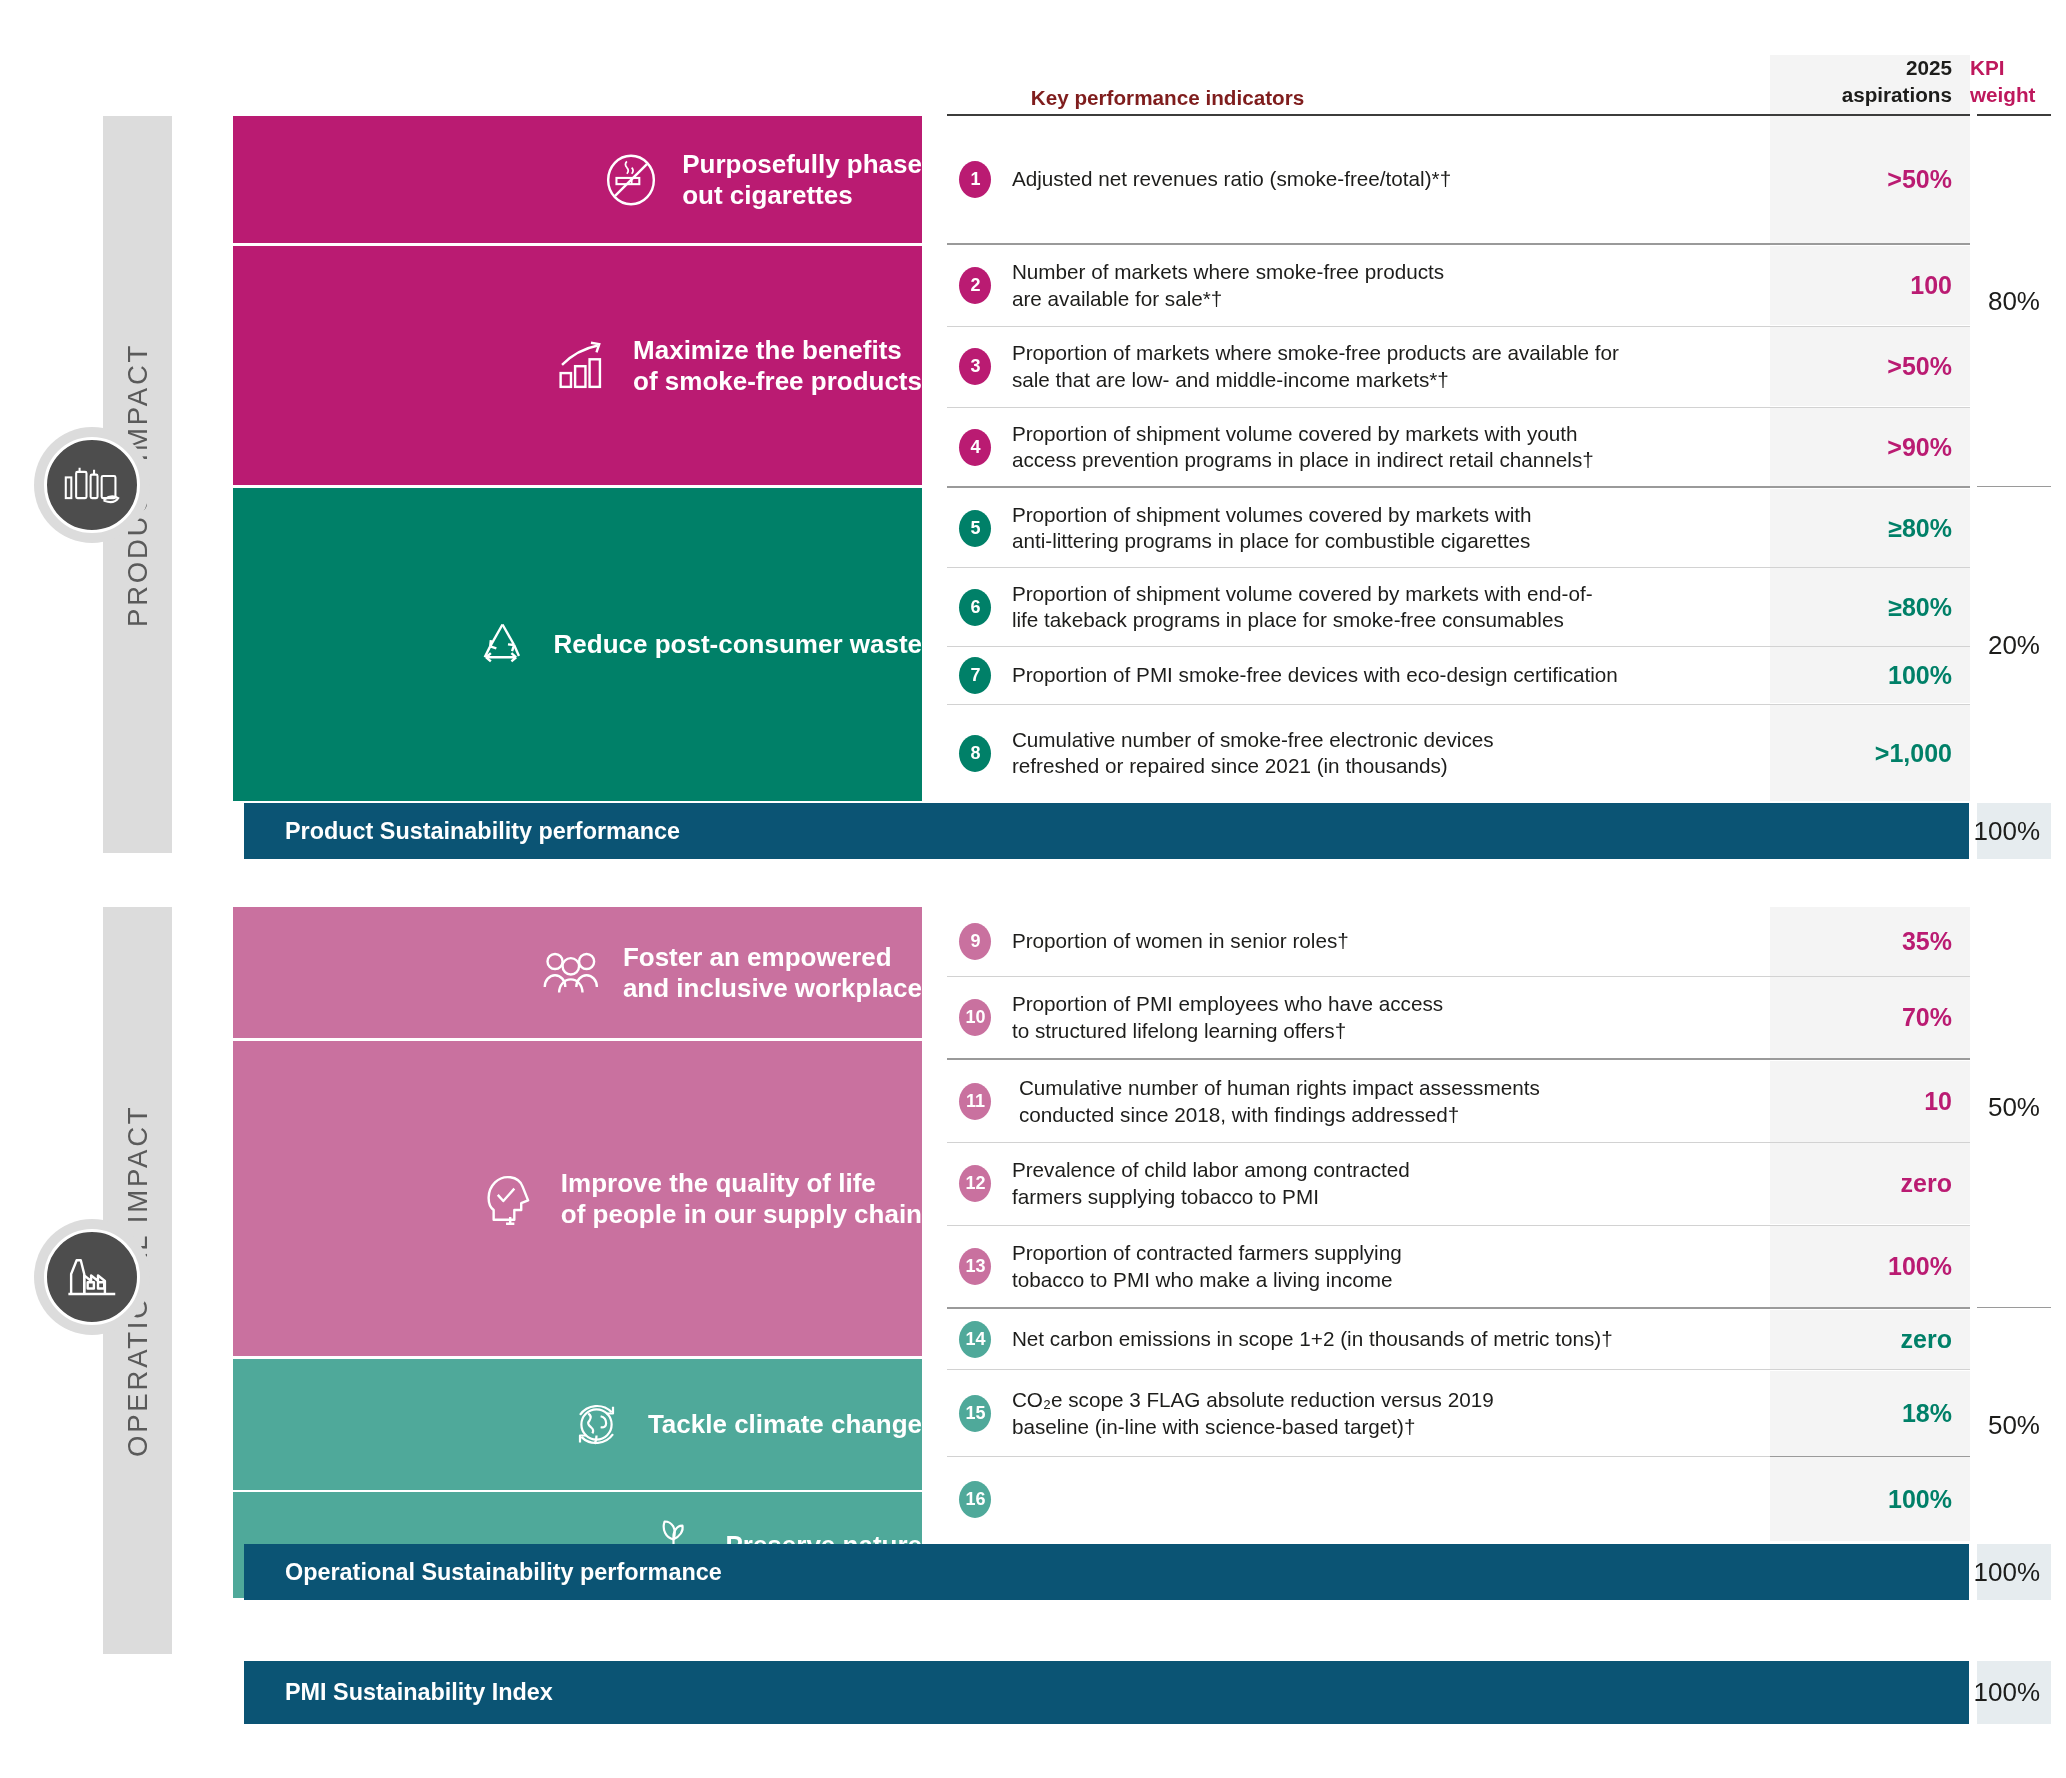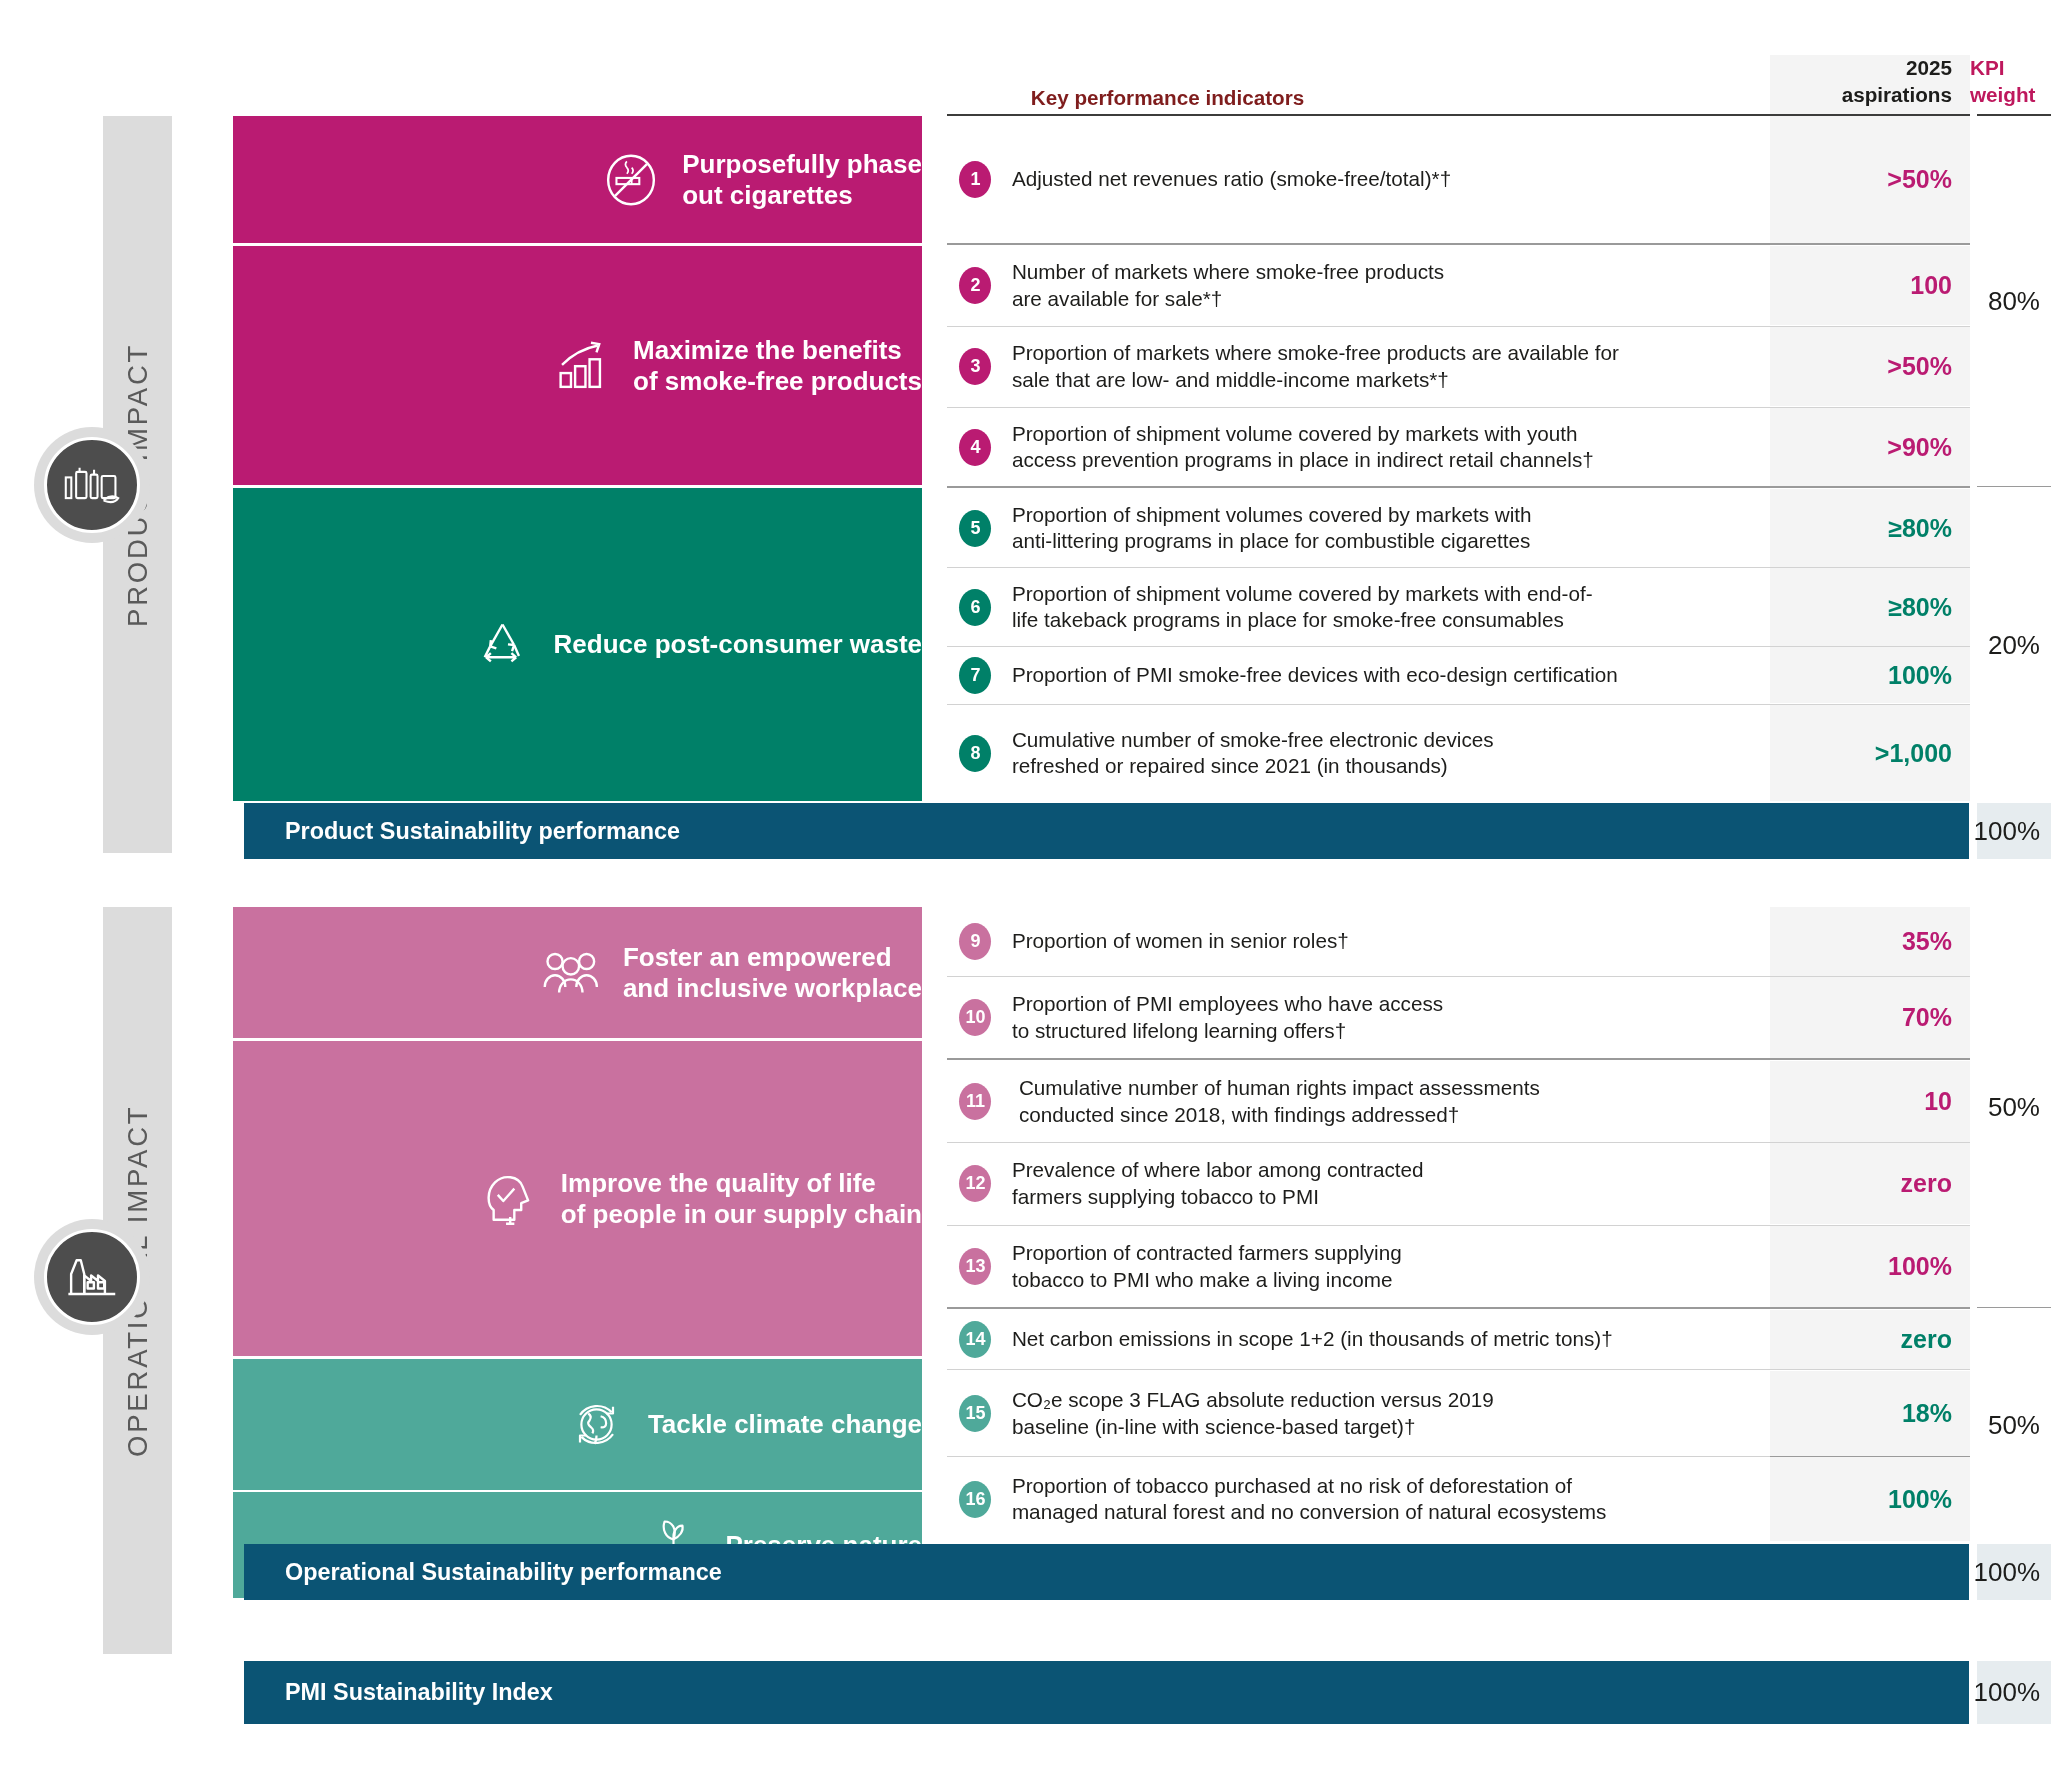--- a/index.html
+++ b/index.html
@@ -438,21 +438,21 @@
       <span>conducted since 2018, with findings addressed†</span>
     </div>
   </div>
   <div class="kpi-rule" style="top:1142px;"></div>
 
   <div class="kpi" style="top:1143px; height:81px;">
     <div class="kpi-num">
       <div class="num-badge" style="background:#c9719f;">12</div>
     </div>
     <div class="kpi-text">
-      <span>Prevalence of where labor among contracted</span><br>
+      <span>Prevalence of child labor among contracted</span><br>
       <span>farmers supplying tobacco to PMI</span>
     </div>
   </div>
   <div class="kpi-rule" style="top:1225px;"></div>
 
   <div class="kpi" style="top:1226px; height:81px;">
     <div class="kpi-num">
       <div class="num-badge" style="background:#c9719f;">13</div>
     </div>
     <div class="kpi-text">
@@ -479,24 +479,20 @@
     <div class="kpi-text">
       <span>CO₂e scope 3 FLAG absolute reduction versus 2019</span><br>
       <span>baseline (in-line with science-based target)†</span>
     </div>
   </div>
   <div class="kpi-rule" style="top:1456px;"></div>
 
   <div class="kpi" style="top:1457px; height:84px;">
     <div class="kpi-num">
       <div class="num-badge" style="background:#4fa99a;">16</div>
-    </div>
-    <div class="kpi-text">
-      <span>Proportion of tobacco purchased at no risk of deforestation of</span><br>
-      <span>managed natural forest and no conversion of natural ecosystems</span>
     </div>
   </div>
 
   <div class="asp" style="top:907px; height:69px; color:#ba1b72;">35%</div>
   <div class="asp-rule" style="top:976px;"></div>
   <div class="asp" style="top:977px; height:81px; color:#ba1b72;text-align:center;">70%</div>
   <div class="asp-rule thick" style="top:1058px;"></div>
   <div class="asp" style="top:1061px; height:81px; color:#ba1b72;">10</div>
   <div class="asp-rule" style="top:1142px;"></div>
   <div class="asp" style="top:1143px; height:81px; color:#ba1b72;">zero</div>

